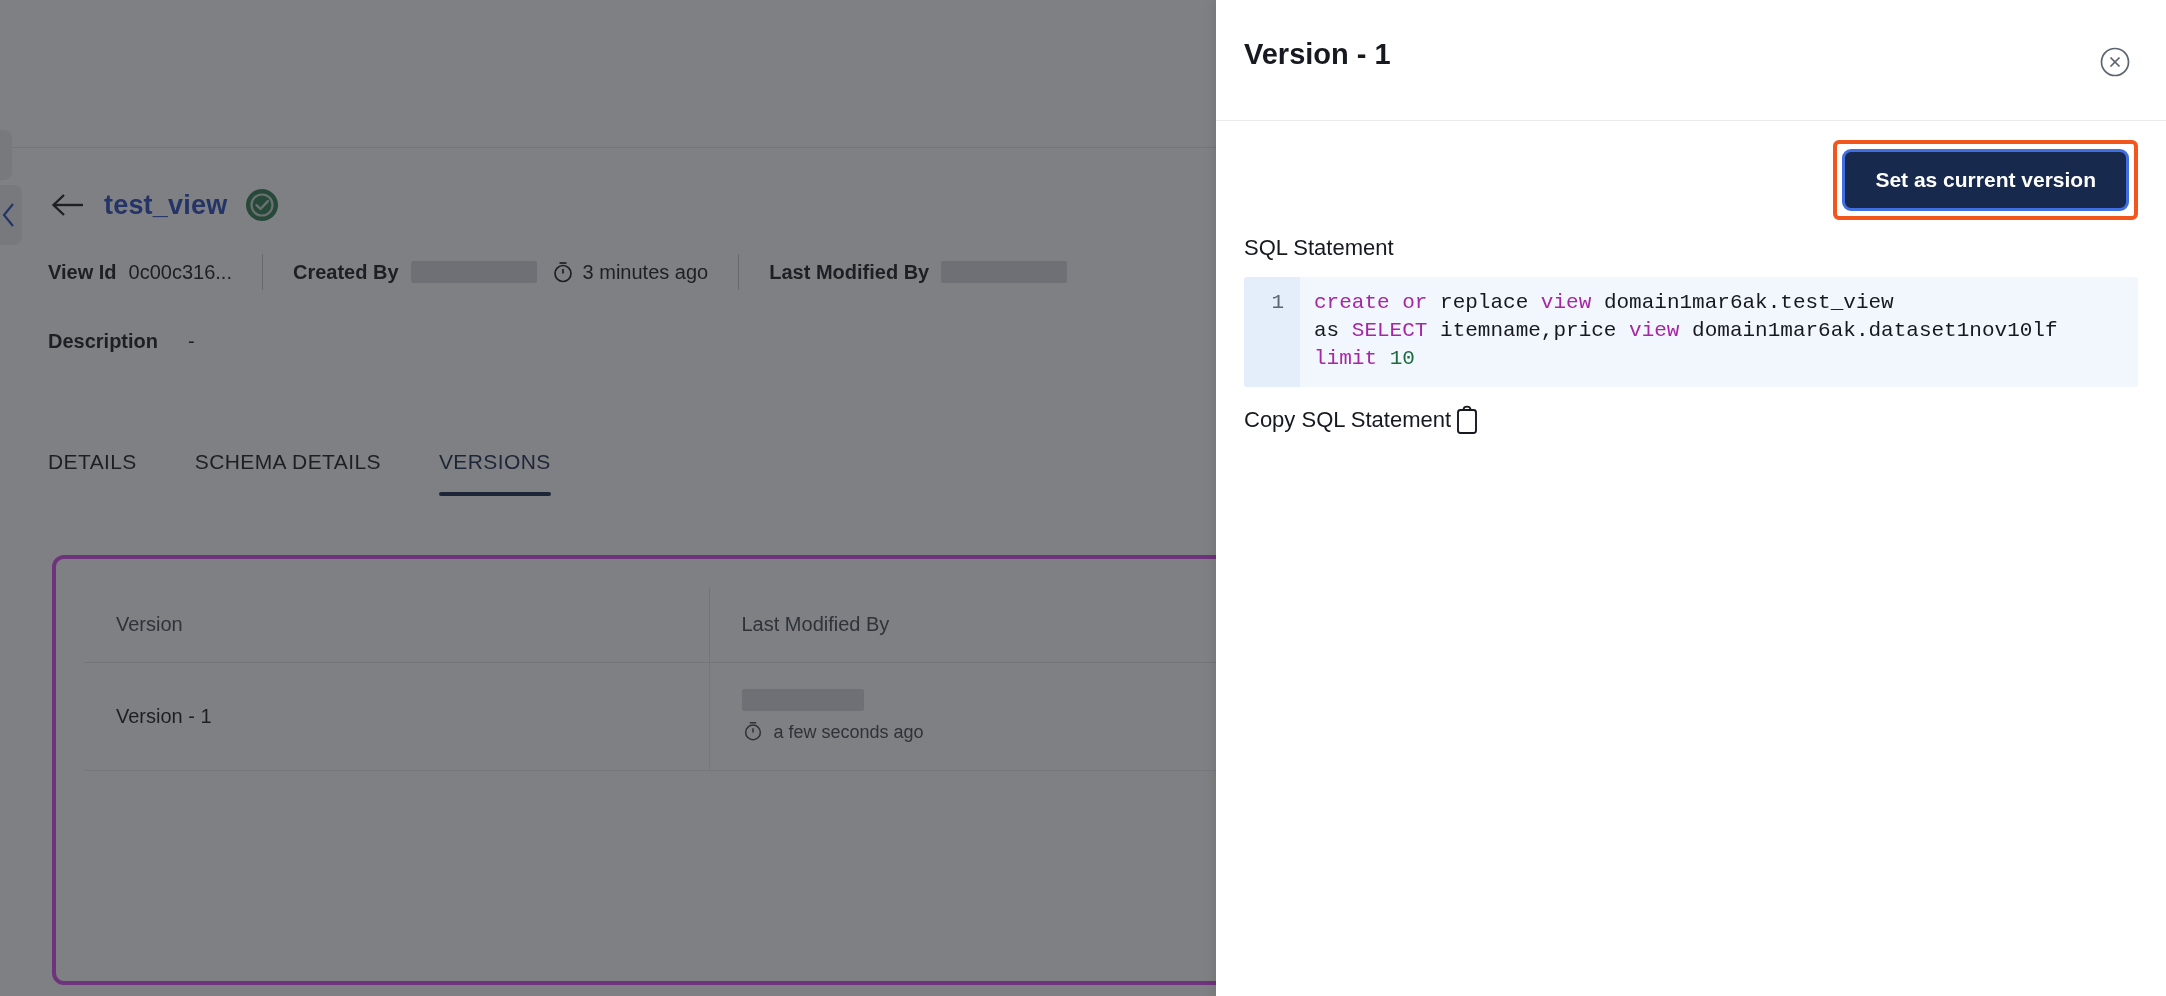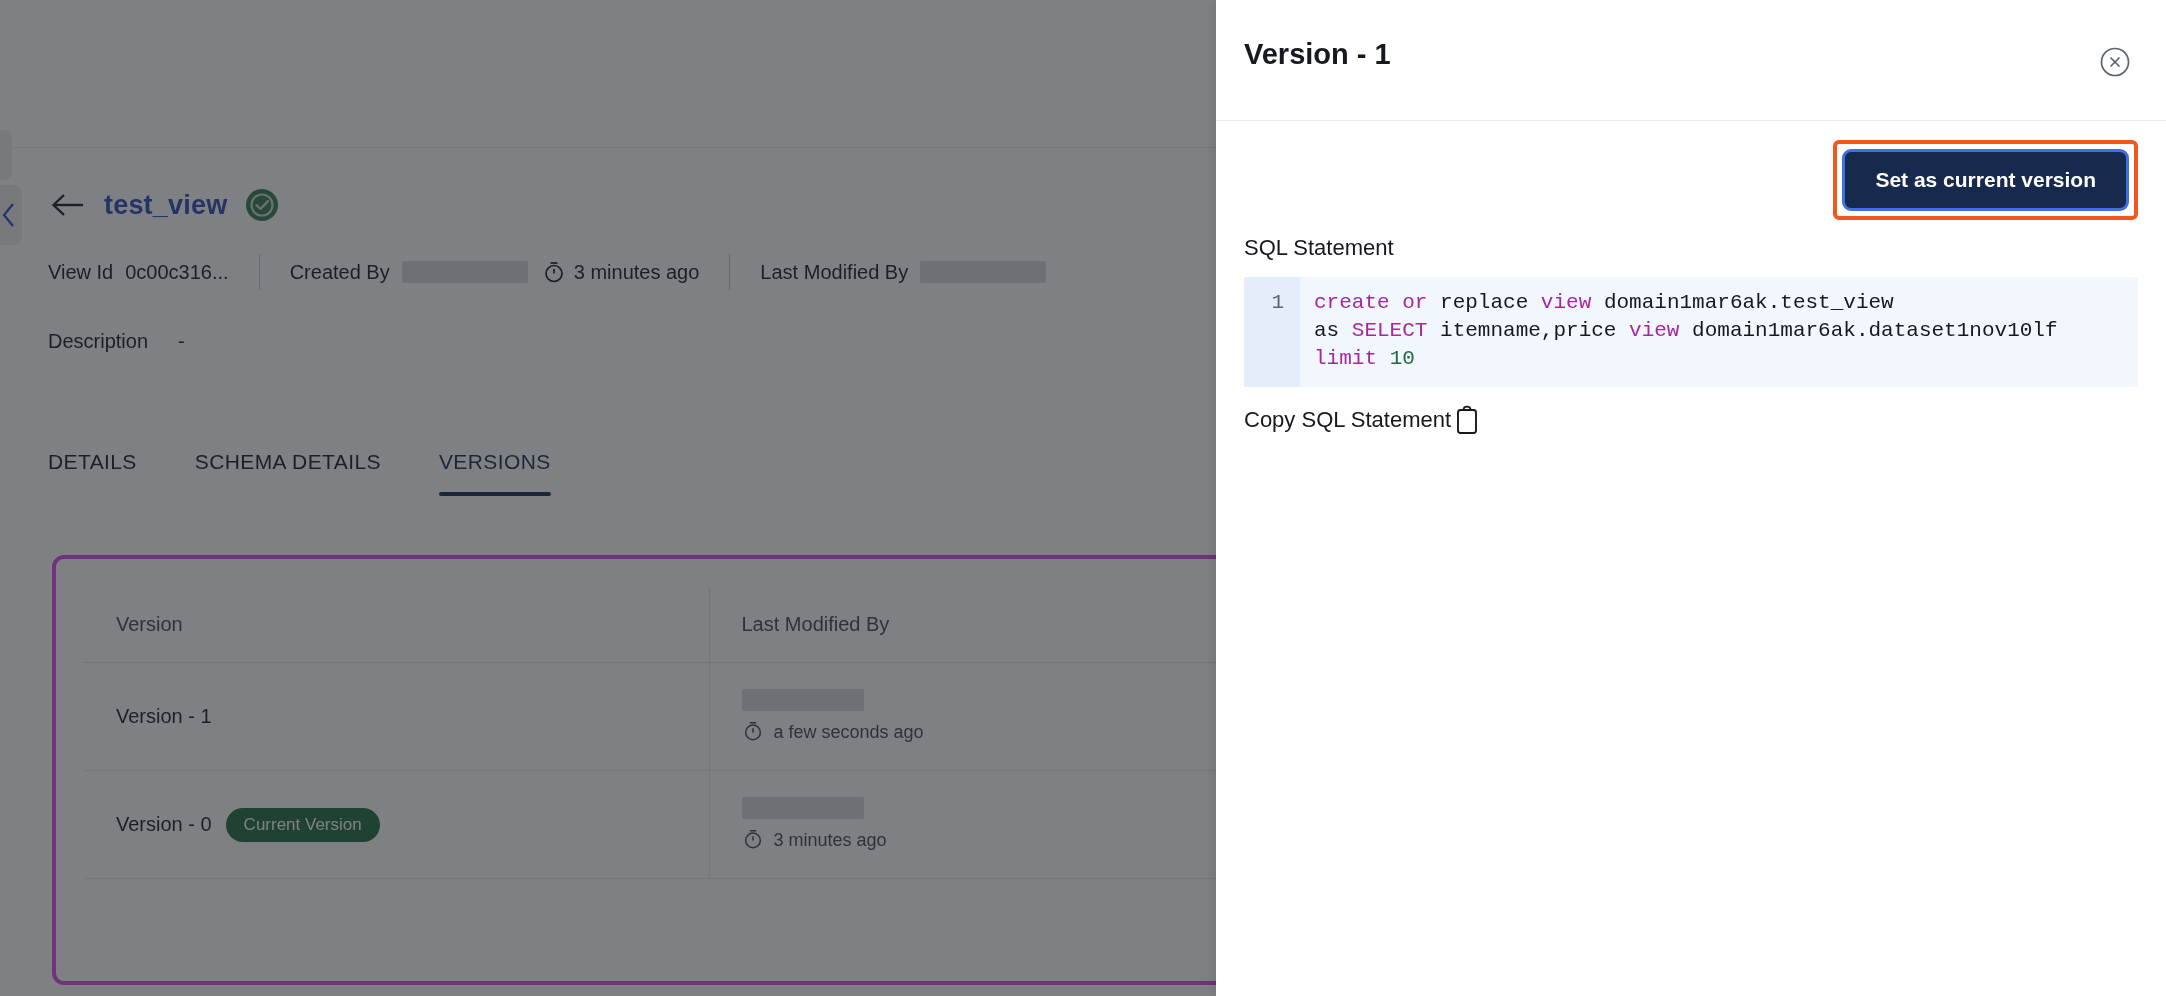--- a/index.html
+++ b/index.html
@@ -42,21 +42,21 @@
     font-size: 27px; font-weight: 700; color: #2a4bbd; letter-spacing: .2px;
   }
   .ok-badge { width: 34px; height: 34px; display:block; }
 
   
   .meta-row {
     position: absolute; left: 48px; top: 252px;
     display: flex; align-items: center; height: 40px;
     font-size: 20px;
   }
-  .meta-label { font-weight: 400; color: #16191f; }
+  .meta-label { font-weight: 700; color: #16191f; }
   .meta-value { color: #16191f; margin-left: 12px; font-weight: 400;}
   .redact {
     display:inline-block; height: 22px; width: 126px;
     background: #d7d9dd; border-radius: 2px; margin-left: 12px;
     vertical-align: middle;
   }
   .divider-v {
     width: 1px; height: 36px; background: #c6c8cc; margin: 0 30px;
   }
   .clock { width: 24px; height: 24px; margin: 0 8px 0 14px; display:block; flex: none;}
@@ -280,43 +280,20 @@
                         <circle cx="12" cy="13.5" r="8"></circle>
                           <line x1="12" y1="13.5" x2="12" y2="9"></line>
                           <line x1="8.5" y1="3" x2="15.5" y2="3"></line>
                       </svg>
                     </span>
                     <span>a few seconds ago</span>
                   </span>
                 </div>
               </td>
             </tr>
-            <tr>
-              <td class="col-ver">
-                <div class="cell-flex">
-                  <span>Version - 0</span>
-                  <span class="chip">Current Version</span>
-                </div>
-              </td>
-              <td>
-                <div class="stack">
-                  <span class="redact" style="margin-left:0;width:122px;"></span>
-                  <span class="ago-row">
-                    <span class="clock">
-                      <svg width="22" height="22" viewBox="0 0 24 24" fill="none" stroke="#414750" stroke-width="1.7">
-                        <circle cx="12" cy="13.5" r="8"></circle>
-                          <line x1="12" y1="13.5" x2="12" y2="9"></line>
-                          <line x1="8.5" y1="3" x2="15.5" y2="3"></line>
-                      </svg>
-                    </span>
-                    <span>3 minutes ago</span>
-                  </span>
-                </div>
-              </td>
-            </tr>
           </tbody>
         </table>
       </div>
     </div>
 
     <div class="dim"></div>
 
     <div class="rail-tab-top"></div>
     <div class="rail-handle">
       <span class="rail-chevron">

